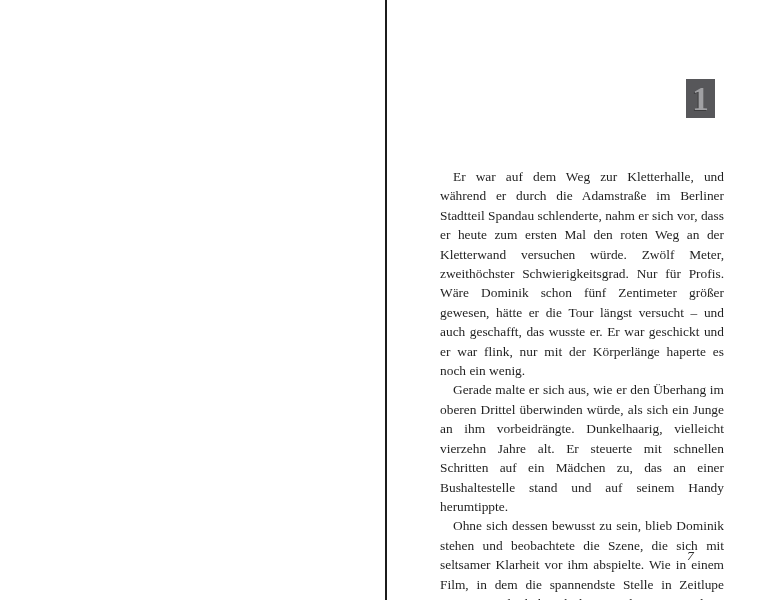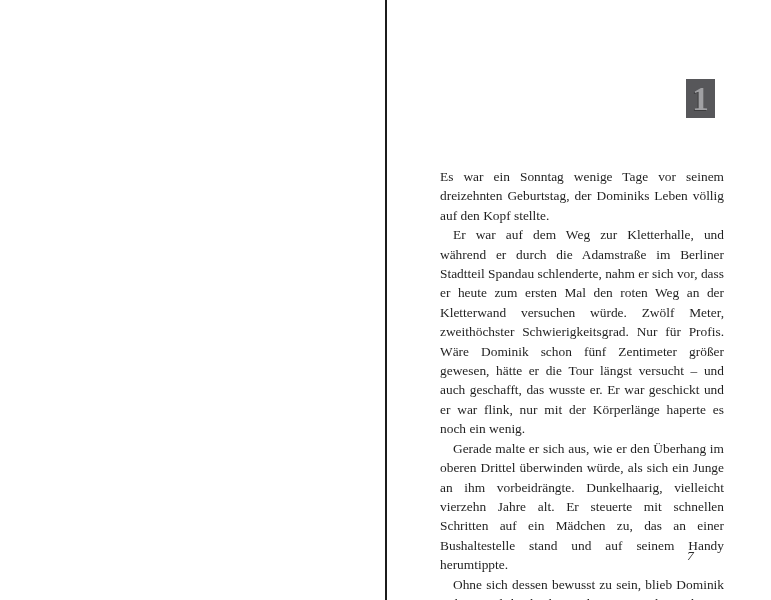--- a/index.html
+++ b/index.html
@@ -95,21 +95,20 @@
 
   <div class="divider"></div>
 
   <div class="page page-right">
 
     <div class="chapter-box">
       <span>1</span>
     </div>
 
     <div class="text-block" lang="de">
-      <p>Es war ein Sonntag wenige Tage vor seinem dreizehnten Geburtstag, der Dominiks Leben völlig auf den Kopf stellte.</p>
       <p class="indent">Er war auf dem Weg zur Kletterhalle, und während er durch die Adamstraße im Berliner Stadtteil Spandau schlenderte, nahm er sich vor, dass er heute zum ersten Mal den roten Weg an der Kletterwand versuchen würde. Zwölf Meter, zweithöchster Schwierigkeitsgrad. Nur für Profis. Wäre Dominik schon fünf Zentimeter größer gewesen, hätte er die Tour längst versucht – und auch geschafft, das wusste er. Er war geschickt und er war flink, nur mit der Körperlänge haperte es noch ein wenig.</p>
       <p class="indent">Gerade malte er sich aus, wie er den Überhang im oberen Drittel überwinden würde, als sich ein Junge an ihm vorbeidrängte. Dunkelhaarig, vielleicht vierzehn Jahre alt. Er steuerte mit schnellen Schritten auf ein Mädchen zu, das an einer Bushaltestelle stand und auf seinem Handy herumtippte.</p>
       <p class="indent">Ohne sich dessen bewusst zu sein, blieb Dominik stehen und beobachtete die Szene, die sich mit seltsamer Klarheit vor ihm abspielte. Wie in einem Film, in dem die spannendste Stelle in Zeitlupe gezeigt wurde, hob sich der Arm des Jungen, als er noch zwei Schritte von seinem Ziel entfernt war. Noch einen Schritt. Die Finger spreizten sich, schlossen sich</p>
     </div>
 
     <div class="page-number">7</div>
 
   </div>
 
 </div>

